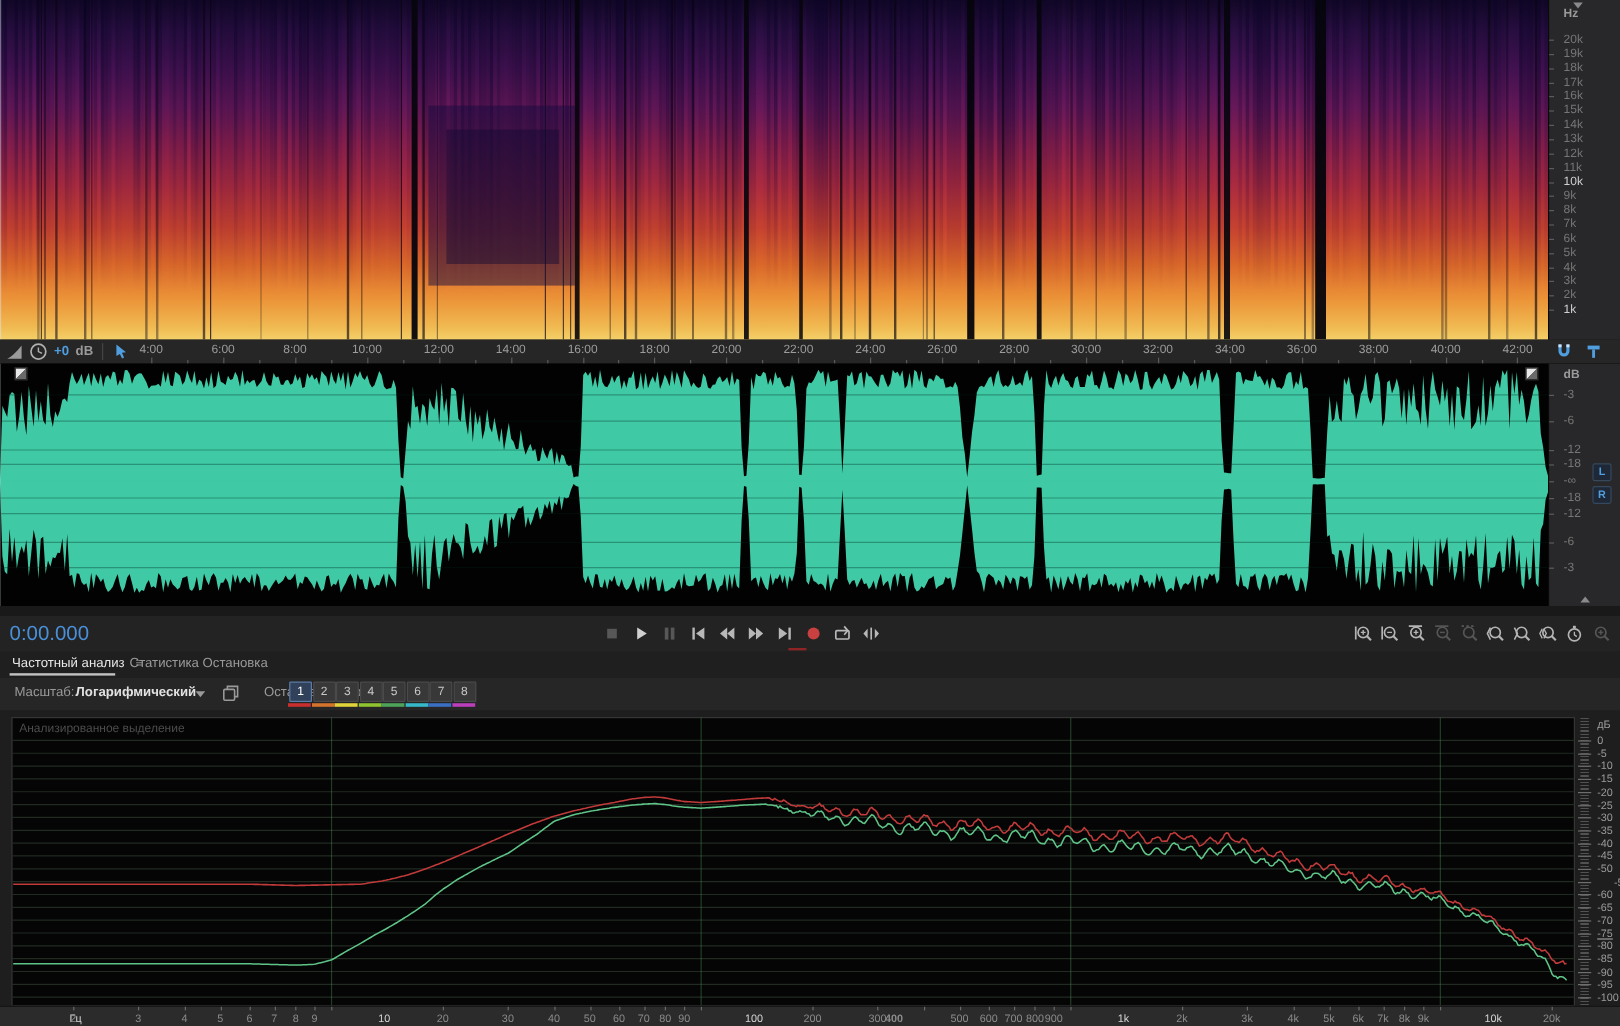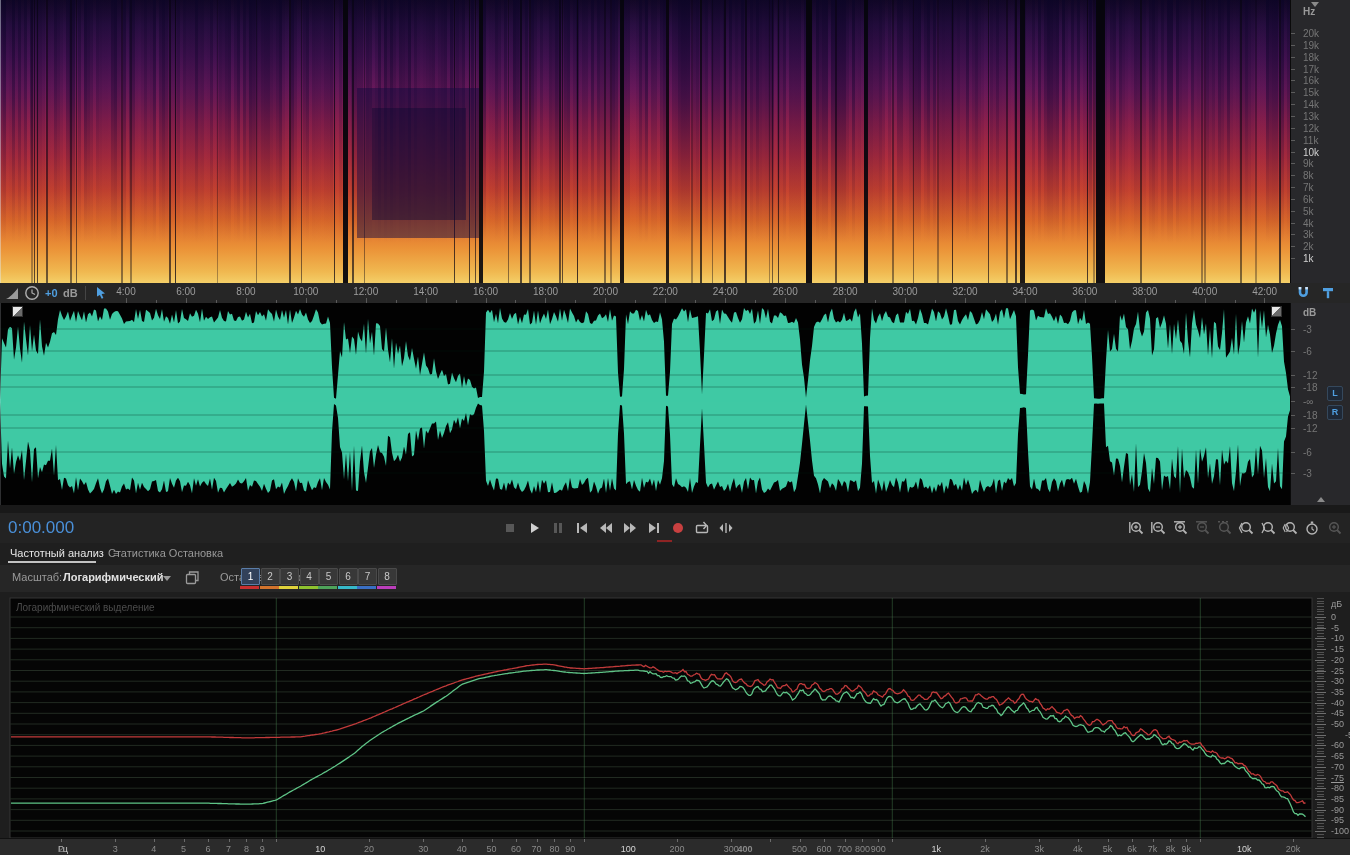--- a/index.html
+++ b/index.html
@@ -954,21 +954,21 @@
         <line x1="10" y1="217.60000000000002" x2="1312" y2="217.60000000000002" stroke="#222b22" stroke-width="1"></line>
         <line x1="10" y1="228.3" x2="1312" y2="228.3" stroke="#222b22" stroke-width="1"></line>
         <line x1="10" y1="239" x2="1312" y2="239" stroke="#222b22" stroke-width="1"></line>
         <line x1="276.2827613354938" y1="6" x2="276.2827613354938" y2="246" stroke="rgba(70,130,80,0.45)" stroke-width="1"></line>
         <line x1="584.2827613354938" y1="6" x2="584.2827613354938" y2="246" stroke="rgba(70,130,80,0.45)" stroke-width="1"></line>
         <line x1="892.2827613354938" y1="6" x2="892.2827613354938" y2="246" stroke="rgba(70,130,80,0.45)" stroke-width="1"></line>
         <line x1="1200.282761335494" y1="6" x2="1200.282761335494" y2="246" stroke="rgba(70,130,80,0.45)" stroke-width="1"></line>
         <path d="M11.0 144.8L12.5 144.8L14.0 144.8L15.5 144.8L17.0 144.8L18.5 144.8L20.0 144.8L21.5 144.8L23.0 144.8L24.5 144.8L26.0 144.8L27.5 144.8L29.0 144.8L30.5 144.8L32.0 144.8L33.5 144.8L35.0 144.8L36.5 144.8L38.0 144.8L39.5 144.8L41.0 144.8L42.5 144.8L44.0 144.8L45.5 144.8L47.0 144.8L48.5 144.8L50.0 144.8L51.5 144.8L53.0 144.8L54.5 144.8L56.0 144.8L57.5 144.8L59.0 144.8L60.5 144.8L62.0 144.8L63.5 144.8L65.0 144.8L66.5 144.8L68.0 144.8L69.5 144.8L71.0 144.8L72.5 144.8L74.0 144.8L75.5 144.8L77.0 144.8L78.5 144.8L80.0 144.8L81.5 144.8L83.0 144.8L84.5 144.8L86.0 144.8L87.5 144.8L89.0 144.8L90.5 144.8L92.0 144.8L93.5 144.8L95.0 144.8L96.5 144.8L98.0 144.8L99.5 144.8L101.0 144.8L102.5 144.8L104.0 144.8L105.5 144.8L107.0 144.8L108.5 144.8L110.0 144.8L111.5 144.8L113.0 144.8L114.5 144.8L116.0 144.8L117.5 144.8L119.0 144.8L120.5 144.8L122.0 144.8L123.5 144.8L125.0 144.8L126.5 144.8L128.0 144.8L129.5 144.8L131.0 144.8L132.5 144.8L134.0 144.8L135.5 144.8L137.0 144.8L138.5 144.8L140.0 144.8L141.5 144.8L143.0 144.8L144.5 144.8L146.0 144.8L147.5 144.8L149.0 144.8L150.5 144.8L152.0 144.8L153.5 144.8L155.0 144.8L156.5 144.8L158.0 144.8L159.5 144.8L161.0 144.8L162.5 144.8L164.0 144.8L165.5 144.8L167.0 144.8L168.5 144.8L170.0 144.8L171.5 144.8L173.0 144.8L174.5 144.8L176.0 144.8L177.5 144.8L179.0 144.8L180.5 144.8L182.0 144.8L183.5 144.8L185.0 144.8L186.5 144.8L188.0 144.8L189.5 144.8L191.0 144.8L192.5 144.8L194.0 144.8L195.5 144.8L197.0 144.8L198.5 144.8L200.0 144.8L201.5 144.8L203.0 144.8L204.5 144.8L206.0 144.8L207.5 144.8L209.0 144.9L210.5 144.9L212.0 145.0L213.5 145.0L215.0 145.0L216.5 145.1L218.0 145.1L219.5 145.2L221.0 145.2L222.5 145.2L224.0 145.3L225.5 145.3L227.0 145.4L228.5 145.4L230.0 145.5L231.5 145.5L233.0 145.5L234.5 145.6L236.0 145.6L237.5 145.7L239.0 145.7L240.5 145.7L242.0 145.8L243.5 145.8L245.0 145.9L246.5 145.9L248.0 145.9L249.5 145.8L251.0 145.8L252.5 145.8L254.0 145.8L255.5 145.7L257.0 145.7L258.5 145.7L260.0 145.6L261.5 145.6L263.0 145.6L264.5 145.6L266.0 145.5L267.5 145.5L269.0 145.5L270.5 145.4L272.0 145.4L273.5 145.4L275.0 145.3L276.5 145.3L278.0 145.3L279.5 145.3L281.0 145.2L282.5 145.2L284.0 145.2L285.5 145.1L287.0 145.1L288.5 145.1L290.0 145.1L291.5 145.0L293.0 145.0L294.5 145.0L296.0 144.9L297.5 144.9L299.0 144.9L300.5 144.8L302.0 144.6L303.5 144.4L305.0 144.2L306.5 143.9L308.0 143.7L309.5 143.5L311.0 143.2L312.5 143.0L314.0 142.8L315.5 142.5L317.0 142.3L318.5 142.1L320.0 141.8L321.5 141.6L323.0 141.2L324.5 140.9L326.0 140.5L327.5 140.1L329.0 139.8L330.5 139.4L332.0 139.1L333.5 138.7L335.0 138.3L336.5 138.0L338.0 137.6L339.5 137.2L341.0 136.7L342.5 136.2L344.0 135.7L345.5 135.2L347.0 134.7L348.5 134.2L350.0 133.7L351.5 133.2L353.0 132.6L354.5 132.1L356.0 131.6L357.5 131.0L359.0 130.4L360.5 129.9L362.0 129.3L363.5 128.7L365.0 128.2L366.5 127.6L368.0 127.0L369.5 126.4L371.0 125.8L372.5 125.1L374.0 124.5L375.5 123.9L377.0 123.2L378.5 122.6L380.0 121.9L381.5 121.3L383.0 120.6L384.5 120.0L386.0 119.3L387.5 118.7L389.0 118.0L390.5 117.4L392.0 116.8L393.5 116.1L395.0 115.5L396.5 114.8L398.0 114.2L399.5 113.5L401.0 112.9L402.5 112.2L404.0 111.5L405.5 110.9L407.0 110.2L408.5 109.6L410.0 108.9L411.5 108.3L413.0 107.6L414.5 106.9L416.0 106.3L417.5 105.6L419.0 105.0L420.5 104.3L422.0 103.7L423.5 103.0L425.0 102.4L426.5 101.8L428.0 101.1L429.5 100.5L431.0 99.9L432.5 99.3L434.0 98.6L435.5 98.0L437.0 97.4L438.5 96.8L440.0 96.2L441.5 95.5L443.0 94.9L444.5 94.3L446.0 93.8L447.5 93.2L449.0 92.7L450.5 92.2L452.0 91.6L453.5 91.1L455.0 90.5L456.5 90.0L458.0 89.5L459.5 88.9L461.0 88.4L462.5 87.9L464.0 87.5L465.5 87.1L467.0 86.7L468.5 86.3L470.0 85.9L471.5 85.5L473.0 85.1L474.5 84.7L476.0 84.2L477.5 83.8L479.0 83.5L480.5 83.2L482.0 82.8L483.5 82.5L485.0 82.1L486.5 81.8L488.0 81.5L489.5 81.1L491.0 80.8L492.5 80.5L494.0 80.1L495.5 79.8L497.0 79.5L498.5 79.2L500.0 78.9L501.5 78.6L503.0 78.3L504.5 78.0L506.0 77.8L507.5 77.5L509.0 77.2L510.5 76.9L512.0 76.7L513.5 76.4L515.0 76.1L516.5 75.8L518.0 75.5L519.5 75.2L521.0 74.9L522.5 74.6L524.0 74.3L525.5 74.0L527.0 73.7L528.5 73.6L530.0 73.4L531.5 73.2L533.0 73.0L534.5 72.8L536.0 72.6L537.5 72.5L539.0 72.4L540.5 72.3L542.0 72.3L543.5 72.2L545.0 72.1L546.5 72.1L548.0 72.3L549.5 72.4L551.0 72.6L552.5 72.7L554.0 72.9L555.5 73.2L557.0 73.5L558.5 73.8L560.0 74.1L561.5 74.4L563.0 74.7L564.5 75.0L566.0 75.2L567.5 75.5L569.0 75.7L570.5 76.0L572.0 76.0L573.5 76.1L575.0 76.2L576.5 76.3L578.0 76.4L579.5 76.5L581.0 76.6L582.5 76.7L584.0 76.8L585.5 76.7L587.0 76.6L588.5 76.5L590.0 76.4L591.5 76.3L593.0 76.2L594.5 76.1L596.0 76.0L597.5 75.9L599.0 75.8L600.5 75.7L602.0 75.6L603.5 75.5L605.0 75.3L606.5 75.2L608.0 75.1L609.5 75.0L611.0 74.9L612.5 74.8L614.0 74.6L615.5 74.5L617.0 74.4L618.5 74.3L620.0 74.2L621.5 74.0L623.0 73.9L624.5 73.8L626.0 73.6L627.5 73.5L629.0 73.4L630.5 73.3L632.0 73.2L633.5 73.2L635.0 73.1L636.5 73.0L638.0 73.0L639.5 72.9L641.0 72.8L642.5 73.9L644.0 74.7L645.5 73.4L647.0 74.3L648.5 75.2L650.0 75.8L651.5 75.9L653.0 74.7L654.5 75.6L656.0 76.8L657.5 77.7L659.0 78.8L660.5 79.3L662.0 79.4L663.5 80.2L665.0 79.2L666.5 79.6L668.0 79.4L669.5 79.4L671.0 79.9L672.5 80.8L674.0 81.1L675.5 80.7L677.0 81.6L678.5 80.5L680.0 79.8L681.5 79.0L683.0 77.5L684.5 79.7L686.0 79.5L687.5 82.2L689.0 83.0L690.5 84.2L692.0 84.2L693.5 83.0L695.0 82.5L696.5 81.2L698.0 81.9L699.5 82.4L701.0 85.8L702.5 87.4L704.0 87.7L705.5 88.4L707.0 87.6L708.5 87.0L710.0 84.2L711.5 82.3L713.0 82.8L714.5 82.6L716.0 85.1L717.5 86.9L719.0 86.8L720.5 87.0L722.0 86.7L723.5 84.4L725.0 81.6L726.5 80.8L728.0 82.4L729.5 83.3L731.0 85.0L732.5 88.6L734.0 90.1L735.5 90.6L737.0 90.0L738.5 88.3L740.0 87.3L741.5 87.0L743.0 89.1L744.5 90.9L746.0 91.8L747.5 93.7L749.0 94.2L750.5 94.5L752.0 93.8L753.5 91.6L755.0 88.5L756.5 88.2L758.0 87.6L759.5 89.8L761.0 90.9L762.5 92.1L764.0 93.3L765.5 92.8L767.0 90.0L768.5 88.8L770.0 87.0L771.5 87.9L773.0 87.8L774.5 90.5L776.0 92.6L777.5 95.7L779.0 96.0L780.5 96.5L782.0 94.3L783.5 93.6L785.0 93.5L786.5 92.3L788.0 94.2L789.5 95.9L791.0 97.1L792.5 100.0L794.0 99.5L795.5 97.9L797.0 97.0L798.5 93.1L800.0 91.7L801.5 91.7L803.0 92.5L804.5 92.5L806.0 95.6L807.5 96.5L809.0 96.4L810.5 95.8L812.0 93.0L813.5 92.2L815.0 90.5L816.5 91.4L818.0 92.9L819.5 96.1L821.0 97.3L822.5 99.2L824.0 99.5L825.5 98.7L827.0 97.6L828.5 97.6L830.0 96.7L831.5 96.6L833.0 97.9L834.5 100.4L836.0 102.2L837.5 102.2L839.0 100.9L840.5 99.7L842.0 96.5L843.5 96.0L845.0 93.4L846.5 93.8L848.0 95.7L849.5 96.9L851.0 98.6L852.5 99.3L854.0 98.4L855.5 97.0L857.0 96.3L858.5 93.5L860.0 94.6L861.5 95.8L863.0 98.6L864.5 99.8L866.0 101.7L867.5 104.0L869.0 103.9L870.5 102.1L872.0 101.9L873.5 99.0L875.0 99.9L876.5 100.5L878.0 102.7L879.5 103.5L881.0 104.3L882.5 105.1L884.0 102.9L885.5 102.0L887.0 99.2L888.5 96.8L890.0 96.5L891.5 97.9L893.0 98.5L894.5 100.7L896.0 101.4L897.5 101.8L899.0 101.3L900.5 101.0L902.0 99.7L903.5 97.8L905.0 99.3L906.5 101.0L908.0 104.1L909.5 104.8L911.0 108.0L912.5 108.3L914.0 108.0L915.5 106.2L917.0 104.8L918.5 103.1L920.0 103.1L921.5 104.9L923.0 105.8L924.5 107.3L926.0 107.4L927.5 107.2L929.0 105.3L930.5 104.4L932.0 100.6L933.5 100.0L935.0 100.5L936.5 100.5L938.0 102.5L939.5 104.6L941.0 106.7L942.5 106.2L944.0 104.3L945.5 103.6L947.0 102.0L948.5 101.2L950.0 103.1L951.5 105.2L953.0 106.9L954.5 109.9L956.0 111.0L957.5 110.6L959.0 109.7L960.5 106.9L962.0 106.7L963.5 106.0L965.0 105.6L966.5 106.2L968.0 108.9L969.5 109.1L971.0 108.8L972.5 109.0L974.0 106.1L975.5 102.8L977.0 102.8L978.5 101.7L980.0 102.5L981.5 104.1L983.0 105.2L984.5 106.4L986.0 107.1L987.5 107.2L989.0 105.5L990.5 105.5L992.0 104.7L993.5 104.6L995.0 106.5L996.5 107.5L998.0 110.2L999.5 113.1L1001.0 112.5L1002.5 111.6L1004.0 110.3L1005.5 108.5L1007.0 107.2L1008.5 105.8L1010.0 107.2L1011.5 108.7L1013.0 108.8L1014.5 111.2L1016.0 110.4L1017.5 107.9L1019.0 106.6L1020.5 103.4L1022.0 102.1L1023.5 102.4L1025.0 105.4L1026.5 107.3L1028.0 108.3L1029.5 109.3L1031.0 109.3L1032.5 110.1L1034.0 108.5L1035.5 106.6L1037.0 107.6L1038.5 108.1L1040.0 111.1L1041.5 113.1L1043.0 116.1L1044.5 116.9L1046.0 118.4L1047.5 116.8L1049.0 117.3L1050.5 116.0L1052.0 114.6L1053.5 116.2L1055.0 117.7L1056.5 120.2L1058.0 120.7L1059.5 121.1L1061.0 122.0L1062.5 120.8L1064.0 118.5L1065.5 118.2L1067.0 117.3L1068.5 118.4L1070.0 121.4L1071.5 123.4L1073.0 124.3L1074.5 126.6L1076.0 125.3L1077.5 125.0L1079.0 125.5L1080.5 123.7L1082.0 124.6L1083.5 127.1L1085.0 128.9L1086.5 131.1L1088.0 132.7L1089.5 133.3L1091.0 132.6L1092.5 129.6L1094.0 129.7L1095.5 128.3L1097.0 127.2L1098.5 128.1L1100.0 129.2L1101.5 131.4L1103.0 133.0L1104.5 131.9L1106.0 131.1L1107.5 129.2L1109.0 128.7L1110.5 128.6L1112.0 128.6L1113.5 131.3L1115.0 132.4L1116.5 135.4L1118.0 136.6L1119.5 136.5L1121.0 136.9L1122.5 136.6L1124.0 134.6L1125.5 135.8L1127.0 135.3L1128.5 138.7L1130.0 139.8L1131.5 142.5L1133.0 143.5L1134.5 143.3L1136.0 140.8L1137.5 140.2L1139.0 139.4L1140.5 136.8L1142.0 137.6L1143.5 138.9L1145.0 140.2L1146.5 141.2L1148.0 142.8L1149.5 142.7L1151.0 141.2L1152.5 139.2L1154.0 137.9L1155.5 137.7L1157.0 138.8L1158.5 141.9L1160.0 144.4L1161.5 145.4L1163.0 146.8L1164.5 146.6L1166.0 146.4L1167.5 145.0L1169.0 144.2L1170.5 146.4L1172.0 147.3L1173.5 147.8L1175.0 148.5L1176.5 150.8L1178.0 151.7L1179.5 150.0L1181.0 150.3L1182.5 149.5L1184.0 148.5L1185.5 148.8L1187.0 148.4L1188.5 150.4L1190.0 151.5L1191.5 152.1L1193.0 152.1L1194.5 152.2L1196.0 151.2L1197.5 151.3L1199.0 150.8L1200.5 150.9L1202.0 153.6L1203.5 154.9L1205.0 157.2L1206.5 159.1L1208.0 159.3L1209.5 159.7L1211.0 160.5L1212.5 158.9L1214.0 160.2L1215.5 160.3L1217.0 161.4L1218.5 164.1L1220.0 165.5L1221.5 166.0L1223.0 165.9L1224.5 166.8L1226.0 166.1L1227.5 164.9L1229.0 165.2L1230.5 166.2L1232.0 166.6L1233.5 168.5L1235.0 170.8L1236.5 170.6L1238.0 171.7L1239.5 171.5L1241.0 171.5L1242.5 171.7L1244.0 173.4L1245.5 174.1L1247.0 176.4L1248.5 179.1L1250.0 180.0L1251.5 182.1L1253.0 181.7L1254.5 182.8L1256.0 183.2L1257.5 182.4L1259.0 183.0L1260.5 184.3L1262.0 187.4L1263.5 189.3L1265.0 189.7L1266.5 191.5L1268.0 191.1L1269.5 191.7L1271.0 189.8L1272.5 189.8L1274.0 191.5L1275.5 192.5L1277.0 193.9L1278.5 197.1L1280.0 198.1L1281.5 198.9L1283.0 198.8L1284.5 200.4L1286.0 200.3L1287.5 199.7L1289.0 201.3L1290.5 202.8L1292.0 205.6L1293.5 207.9L1295.0 208.6L1296.5 210.6L1298.0 210.6L1299.5 210.1L1301.0 209.5L1302.5 208.8L1304.0 211.2L1305.5 211.0" fill="none" stroke="#c23b3b" stroke-width="1.3"></path>
         <path d="M11.0 211.2L12.5 211.2L14.0 211.2L15.5 211.2L17.0 211.2L18.5 211.2L20.0 211.2L21.5 211.2L23.0 211.2L24.5 211.2L26.0 211.2L27.5 211.2L29.0 211.2L30.5 211.2L32.0 211.2L33.5 211.2L35.0 211.2L36.5 211.2L38.0 211.2L39.5 211.2L41.0 211.2L42.5 211.2L44.0 211.2L45.5 211.2L47.0 211.2L48.5 211.2L50.0 211.2L51.5 211.2L53.0 211.2L54.5 211.2L56.0 211.2L57.5 211.2L59.0 211.2L60.5 211.2L62.0 211.2L63.5 211.2L65.0 211.2L66.5 211.2L68.0 211.2L69.5 211.2L71.0 211.2L72.5 211.2L74.0 211.2L75.5 211.2L77.0 211.2L78.5 211.2L80.0 211.2L81.5 211.2L83.0 211.2L84.5 211.2L86.0 211.2L87.5 211.2L89.0 211.2L90.5 211.2L92.0 211.2L93.5 211.2L95.0 211.2L96.5 211.2L98.0 211.2L99.5 211.2L101.0 211.2L102.5 211.2L104.0 211.2L105.5 211.2L107.0 211.2L108.5 211.2L110.0 211.2L111.5 211.2L113.0 211.2L114.5 211.2L116.0 211.2L117.5 211.2L119.0 211.2L120.5 211.2L122.0 211.2L123.5 211.2L125.0 211.2L126.5 211.2L128.0 211.2L129.5 211.2L131.0 211.2L132.5 211.2L134.0 211.2L135.5 211.2L137.0 211.2L138.5 211.2L140.0 211.2L141.5 211.2L143.0 211.2L144.5 211.2L146.0 211.2L147.5 211.2L149.0 211.2L150.5 211.2L152.0 211.2L153.5 211.2L155.0 211.2L156.5 211.2L158.0 211.2L159.5 211.2L161.0 211.2L162.5 211.2L164.0 211.2L165.5 211.2L167.0 211.2L168.5 211.2L170.0 211.2L171.5 211.2L173.0 211.2L174.5 211.2L176.0 211.2L177.5 211.2L179.0 211.2L180.5 211.2L182.0 211.2L183.5 211.2L185.0 211.2L186.5 211.2L188.0 211.2L189.5 211.2L191.0 211.2L192.5 211.2L194.0 211.2L195.5 211.2L197.0 211.2L198.5 211.2L200.0 211.2L201.5 211.2L203.0 211.2L204.5 211.2L206.0 211.2L207.5 211.2L209.0 211.2L210.5 211.3L212.0 211.3L213.5 211.3L215.0 211.4L216.5 211.4L218.0 211.5L219.5 211.5L221.0 211.5L222.5 211.6L224.0 211.6L225.5 211.7L227.0 211.7L228.5 211.8L230.0 211.8L231.5 211.8L233.0 211.9L234.5 211.9L236.0 212.0L237.5 212.0L239.0 212.0L240.5 212.1L242.0 212.1L243.5 212.2L245.0 212.2L246.5 212.2L248.0 212.2L249.5 212.1L251.0 212.1L252.5 212.0L254.0 211.9L255.5 211.9L257.0 211.8L258.5 211.8L260.0 211.7L261.5 211.6L263.0 211.4L264.5 211.0L266.0 210.6L267.5 210.2L269.0 209.8L270.5 209.5L272.0 209.1L273.5 208.7L275.0 208.3L276.5 207.8L278.0 207.0L279.5 206.1L281.0 205.2L282.5 204.3L284.0 203.4L285.5 202.6L287.0 201.7L288.5 200.8L290.0 199.9L291.5 199.1L293.0 198.3L294.5 197.5L296.0 196.6L297.5 195.8L299.0 195.0L300.5 194.2L302.0 193.3L303.5 192.4L305.0 191.5L306.5 190.6L308.0 189.7L309.5 188.8L311.0 187.9L312.5 187.0L314.0 186.2L315.5 185.4L317.0 184.6L318.5 183.8L320.0 183.0L321.5 182.2L323.0 181.3L324.5 180.4L326.0 179.6L327.5 178.7L329.0 177.8L330.5 177.0L332.0 176.0L333.5 175.1L335.0 174.2L336.5 173.2L338.0 172.3L339.5 171.4L341.0 170.4L342.5 169.4L344.0 168.4L345.5 167.4L347.0 166.4L348.5 165.4L350.0 164.3L351.5 163.3L353.0 162.2L354.5 161.2L356.0 159.9L357.5 158.6L359.0 157.3L360.5 155.9L362.0 154.6L363.5 153.4L365.0 152.2L366.5 151.1L368.0 149.9L369.5 148.8L371.0 147.8L372.5 146.8L374.0 145.8L375.5 144.8L377.0 143.7L378.5 142.7L380.0 141.7L381.5 140.7L383.0 139.9L384.5 139.0L386.0 138.2L387.5 137.3L389.0 136.5L390.5 135.6L392.0 134.8L393.5 133.9L395.0 133.1L396.5 132.3L398.0 131.4L399.5 130.6L401.0 129.9L402.5 129.1L404.0 128.4L405.5 127.6L407.0 126.9L408.5 126.2L410.0 125.4L411.5 124.7L413.0 123.9L414.5 123.2L416.0 122.5L417.5 121.8L419.0 121.1L420.5 120.4L422.0 119.7L423.5 119.0L425.0 118.0L426.5 117.0L428.0 116.0L429.5 115.0L431.0 113.9L432.5 112.9L434.0 111.9L435.5 110.9L437.0 109.9L438.5 109.0L440.0 108.0L441.5 107.1L443.0 106.1L444.5 105.1L446.0 104.2L447.5 103.2L449.0 102.1L450.5 100.9L452.0 99.8L453.5 98.6L455.0 97.5L456.5 96.4L458.0 95.2L459.5 94.1L461.0 93.0L462.5 92.1L464.0 91.6L465.5 91.1L467.0 90.6L468.5 90.1L470.0 89.6L471.5 89.1L473.0 88.6L474.5 88.1L476.0 87.6L477.5 87.1L479.0 86.7L480.5 86.4L482.0 86.1L483.5 85.8L485.0 85.5L486.5 85.1L488.0 84.8L489.5 84.5L491.0 84.2L492.5 83.9L494.0 83.7L495.5 83.4L497.0 83.2L498.5 82.9L500.0 82.6L501.5 82.4L503.0 82.1L504.5 81.9L506.0 81.7L507.5 81.5L509.0 81.2L510.5 81.0L512.0 80.8L513.5 80.6L515.0 80.4L516.5 80.1L518.0 80.0L519.5 79.8L521.0 79.6L522.5 79.4L524.0 79.2L525.5 79.1L527.0 78.9L528.5 78.8L530.0 78.6L531.5 78.5L533.0 78.4L534.5 78.3L536.0 78.1L537.5 78.0L539.0 78.0L540.5 77.9L542.0 77.8L543.5 77.8L545.0 77.7L546.5 77.7L548.0 77.9L549.5 78.0L551.0 78.2L552.5 78.3L554.0 78.5L555.5 78.7L557.0 78.9L558.5 79.1L560.0 79.4L561.5 79.6L563.0 79.8L564.5 80.0L566.0 80.2L567.5 80.3L569.0 80.5L570.5 80.7L572.0 80.7L573.5 80.8L575.0 80.9L576.5 81.0L578.0 81.1L579.5 81.2L581.0 81.3L582.5 81.4L584.0 81.5L585.5 81.4L587.0 81.3L588.5 81.2L590.0 81.1L591.5 81.0L593.0 80.9L594.5 80.8L596.0 80.7L597.5 80.6L599.0 80.5L600.5 80.4L602.0 80.3L603.5 80.2L605.0 80.1L606.5 79.9L608.0 79.8L609.5 79.7L611.0 79.6L612.5 79.5L614.0 79.4L615.5 79.2L617.0 79.1L618.5 79.0L620.0 78.9L621.5 78.8L623.0 78.8L624.5 78.7L626.0 78.6L627.5 78.6L629.0 78.5L630.5 78.4L632.0 78.4L633.5 78.3L635.0 78.2L636.5 78.2L638.0 78.1L639.5 78.6L641.0 78.9L642.5 78.9L644.0 79.0L645.5 79.4L647.0 79.3L648.5 81.2L650.0 79.7L651.5 81.0L653.0 81.8L654.5 81.9L656.0 81.7L657.5 83.7L659.0 83.6L660.5 85.4L662.0 85.5L663.5 84.6L665.0 84.7L666.5 83.7L668.0 84.4L669.5 84.7L671.0 84.6L672.5 85.9L674.0 86.1L675.5 88.0L677.0 87.8L678.5 87.1L680.0 85.2L681.5 83.9L683.0 84.4L684.5 83.9L686.0 85.4L687.5 88.8L689.0 89.2L690.5 91.2L692.0 90.8L693.5 90.0L695.0 89.7L696.5 88.2L698.0 88.5L699.5 89.1L701.0 91.6L702.5 94.4L704.0 96.1L705.5 95.5L707.0 94.9L708.5 93.1L710.0 90.8L711.5 89.2L713.0 88.8L714.5 89.9L716.0 92.0L717.5 92.6L719.0 93.8L720.5 94.1L722.0 92.1L723.5 90.0L725.0 88.4L726.5 86.9L728.0 87.6L729.5 89.8L731.0 92.7L732.5 95.7L734.0 96.7L735.5 97.8L737.0 97.1L738.5 96.2L740.0 94.4L741.5 94.7L743.0 95.5L744.5 97.5L746.0 100.5L747.5 102.2L749.0 103.3L750.5 103.4L752.0 101.6L753.5 97.6L755.0 96.1L756.5 94.9L758.0 94.5L759.5 97.0L761.0 97.3L762.5 99.7L764.0 99.3L765.5 98.9L767.0 96.6L768.5 95.2L770.0 93.2L771.5 93.2L773.0 95.2L774.5 97.0L776.0 100.3L777.5 102.9L779.0 103.9L780.5 103.8L782.0 101.9L783.5 100.2L785.0 100.8L786.5 100.3L788.0 101.4L789.5 102.7L791.0 105.0L792.5 108.1L794.0 107.0L795.5 105.9L797.0 103.3L798.5 101.1L800.0 98.2L801.5 98.7L803.0 97.9L804.5 101.0L806.0 101.8L807.5 103.4L809.0 103.4L810.5 102.3L812.0 100.2L813.5 98.7L815.0 96.9L816.5 98.5L818.0 100.2L819.5 102.0L821.0 106.3L822.5 108.0L824.0 107.8L825.5 107.9L827.0 105.9L828.5 104.4L830.0 104.0L831.5 104.7L833.0 106.3L834.5 107.1L836.0 108.8L837.5 109.2L839.0 110.1L840.5 107.3L842.0 103.9L843.5 101.4L845.0 100.7L846.5 99.8L848.0 101.2L849.5 103.1L851.0 105.5L852.5 105.5L854.0 106.4L855.5 104.2L857.0 101.6L858.5 101.4L860.0 100.0L861.5 101.8L863.0 105.5L864.5 108.1L866.0 110.0L867.5 110.9L869.0 111.0L870.5 111.3L872.0 108.8L873.5 106.6L875.0 107.8L876.5 107.5L878.0 108.9L879.5 111.9L881.0 114.1L882.5 112.8L884.0 112.4L885.5 109.2L887.0 106.1L888.5 104.7L890.0 104.5L891.5 105.2L893.0 107.1L894.5 109.7L896.0 110.3L897.5 110.8L899.0 110.1L900.5 108.9L902.0 107.7L903.5 107.0L905.0 106.8L906.5 109.0L908.0 111.1L909.5 115.0L911.0 117.4L912.5 117.1L914.0 116.1L915.5 116.0L917.0 114.0L918.5 112.5L920.0 111.9L921.5 113.7L923.0 115.4L924.5 117.5L926.0 118.0L927.5 117.4L929.0 115.5L930.5 111.9L932.0 109.1L933.5 109.2L935.0 108.0L936.5 109.9L938.0 111.9L939.5 113.8L941.0 115.0L942.5 115.8L944.0 114.4L945.5 111.7L947.0 111.0L948.5 110.1L950.0 111.5L951.5 114.6L953.0 117.4L954.5 119.3L956.0 120.1L957.5 120.5L959.0 119.4L960.5 117.4L962.0 115.5L963.5 114.7L965.0 114.9L966.5 116.3L968.0 118.3L969.5 119.5L971.0 119.7L972.5 117.3L974.0 116.1L975.5 113.1L977.0 111.2L978.5 110.5L980.0 111.5L981.5 111.8L983.0 115.3L984.5 115.7L986.0 116.4L987.5 116.3L989.0 114.4L990.5 114.1L992.0 113.3L993.5 113.6L995.0 116.0L996.5 117.3L998.0 120.7L999.5 121.7L1001.0 123.6L1002.5 122.3L1004.0 119.7L1005.5 117.8L1007.0 115.6L1008.5 114.7L1010.0 116.1L1011.5 118.0L1013.0 119.2L1014.5 120.5L1016.0 118.6L1017.5 118.3L1019.0 115.2L1020.5 113.7L1022.0 112.4L1023.5 110.9L1025.0 112.6L1026.5 115.8L1028.0 117.2L1029.5 120.2L1031.0 119.3L1032.5 118.3L1034.0 118.4L1035.5 116.1L1037.0 115.3L1038.5 118.2L1040.0 119.6L1041.5 122.2L1043.0 125.2L1044.5 126.2L1046.0 127.1L1047.5 126.8L1049.0 125.2L1050.5 123.7L1052.0 124.0L1053.5 123.6L1055.0 126.6L1056.5 126.7L1058.0 129.2L1059.5 129.7L1061.0 129.2L1062.5 127.0L1064.0 126.2L1065.5 124.2L1067.0 125.2L1068.5 126.0L1070.0 128.0L1071.5 130.4L1073.0 133.2L1074.5 134.2L1076.0 134.6L1077.5 134.2L1079.0 133.1L1080.5 132.7L1082.0 133.2L1083.5 133.6L1085.0 135.6L1086.5 138.3L1088.0 140.3L1089.5 139.9L1091.0 139.3L1092.5 138.9L1094.0 136.4L1095.5 135.7L1097.0 135.7L1098.5 135.9L1100.0 137.0L1101.5 138.8L1103.0 139.1L1104.5 140.2L1106.0 138.0L1107.5 137.0L1109.0 135.9L1110.5 133.6L1112.0 134.3L1113.5 137.1L1115.0 138.4L1116.5 141.4L1118.0 143.8L1119.5 142.9L1121.0 143.8L1122.5 142.5L1124.0 141.1L1125.5 140.8L1127.0 142.6L1128.5 144.1L1130.0 145.9L1131.5 148.7L1133.0 149.7L1134.5 148.7L1136.0 147.0L1137.5 145.5L1139.0 144.2L1140.5 142.8L1142.0 143.1L1143.5 144.8L1145.0 146.2L1146.5 147.4L1148.0 146.8L1149.5 147.1L1151.0 145.8L1152.5 145.0L1154.0 142.6L1155.5 143.3L1157.0 145.1L1158.5 145.9L1160.0 148.2L1161.5 151.5L1163.0 153.0L1164.5 151.8L1166.0 152.2L1167.5 151.2L1169.0 148.9L1170.5 149.4L1172.0 151.5L1173.5 152.1L1175.0 155.0L1176.5 156.5L1178.0 156.7L1179.5 156.2L1181.0 154.7L1182.5 153.2L1184.0 151.7L1185.5 152.0L1187.0 153.4L1188.5 155.2L1190.0 154.9L1191.5 156.9L1193.0 158.0L1194.5 155.8L1196.0 156.3L1197.5 156.1L1199.0 154.6L1200.5 155.0L1202.0 157.2L1203.5 158.7L1205.0 161.1L1206.5 163.2L1208.0 164.1L1209.5 164.7L1211.0 165.1L1212.5 163.2L1214.0 164.2L1215.5 164.6L1217.0 167.4L1218.5 168.3L1220.0 170.7L1221.5 171.9L1223.0 171.3L1224.5 171.5L1226.0 170.0L1227.5 168.8L1229.0 169.4L1230.5 170.6L1232.0 170.4L1233.5 172.6L1235.0 174.2L1236.5 175.5L1238.0 176.4L1239.5 176.8L1241.0 175.6L1242.5 175.3L1244.0 175.6L1245.5 178.7L1247.0 180.2L1248.5 182.0L1250.0 184.5L1251.5 185.8L1253.0 186.7L1254.5 186.4L1256.0 186.6L1257.5 188.0L1259.0 188.0L1260.5 189.5L1262.0 191.8L1263.5 192.4L1265.0 195.6L1266.5 195.9L1268.0 195.2L1269.5 195.8L1271.0 194.7L1272.5 194.4L1274.0 194.9L1275.5 197.4L1277.0 199.0L1278.5 199.9L1280.0 202.8L1281.5 204.9L1283.0 204.9L1284.5 205.3L1286.0 206.3L1287.5 206.5L1289.0 209.4L1290.5 212.4L1292.0 216.0L1293.5 220.0L1295.0 221.6L1296.5 221.6L1298.0 223.3L1299.5 222.0L1301.0 222.0L1302.5 222.2L1304.0 223.2L1305.5 224.8" fill="none" stroke="#5fc487" stroke-width="1.3"></path>
       </svg>
-    <div class="plot-label" style="left:16px;top:10px;">Логарифмический выделение</div>
+    <div class="plot-label" style="left:16px;top:10px;">Анализированное выделение</div>
     <div class="abs" id="fxAxis" style="left:0;top:246px;width:1350px;height:17px;background:#2b2b2b;border-top:1px solid #111;">
       <span class="fx-label em" style="left:14px;transform:none;">Гц</span>
     <span class="fx-label" style="left: 61px;">2</span>
         <span class="fx-tick" style="left: 61px;"></span>
         <span class="fx-label" style="left: 115.236px;">3</span>
         <span class="fx-tick" style="left: 115.236px;"></span>
         <span class="fx-label" style="left: 153.717px;">4</span>
         <span class="fx-tick" style="left: 153.717px;"></span>
         <span class="fx-label" style="left: 183.566px;">5</span>
         <span class="fx-tick" style="left: 183.566px;"></span>

